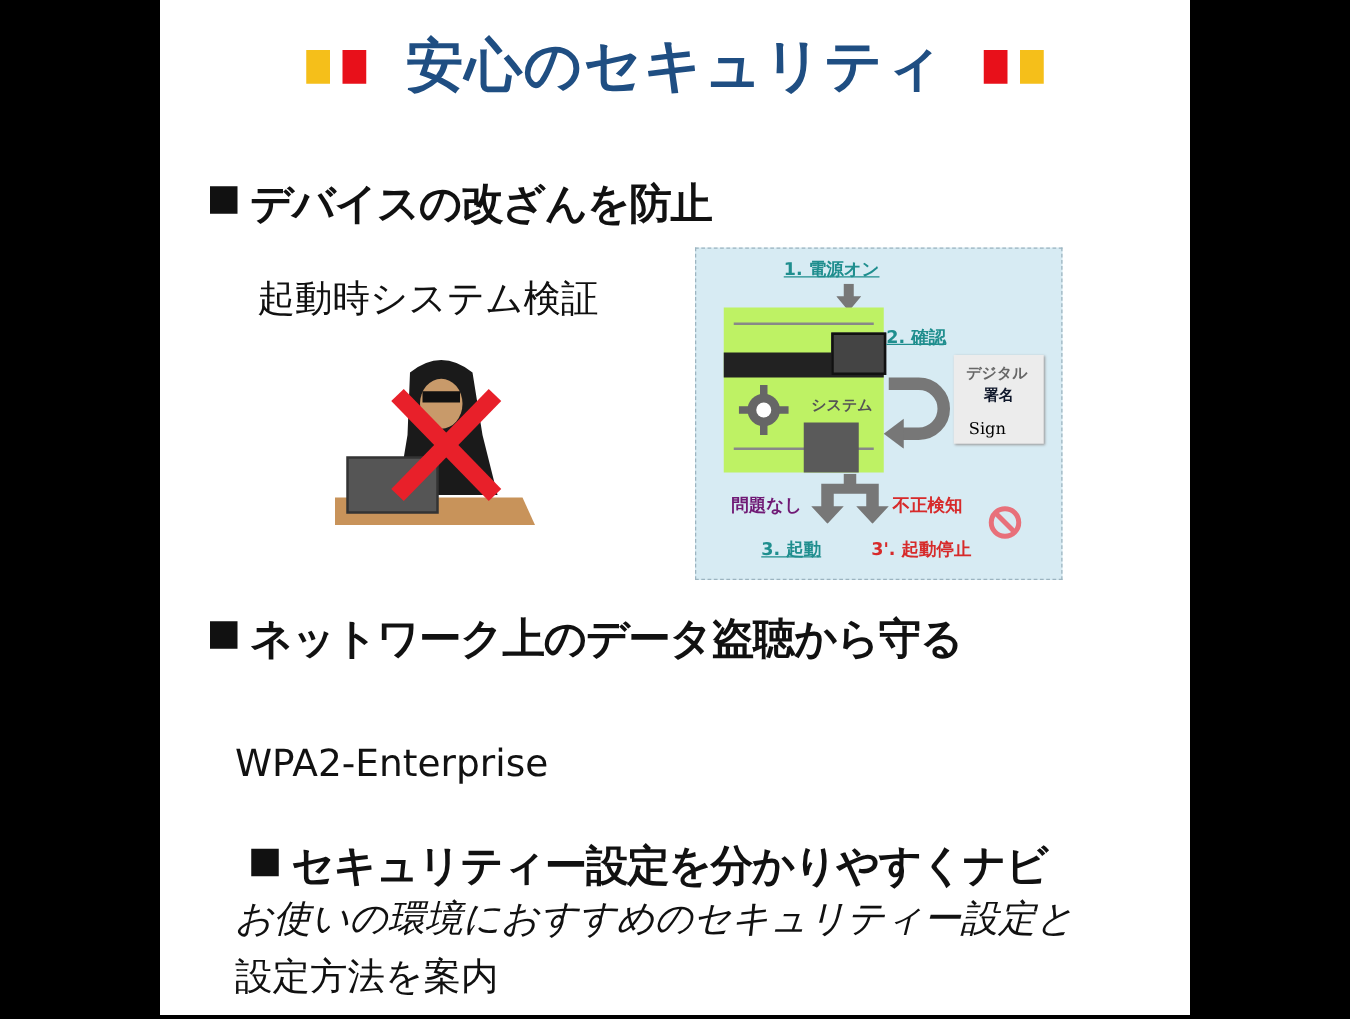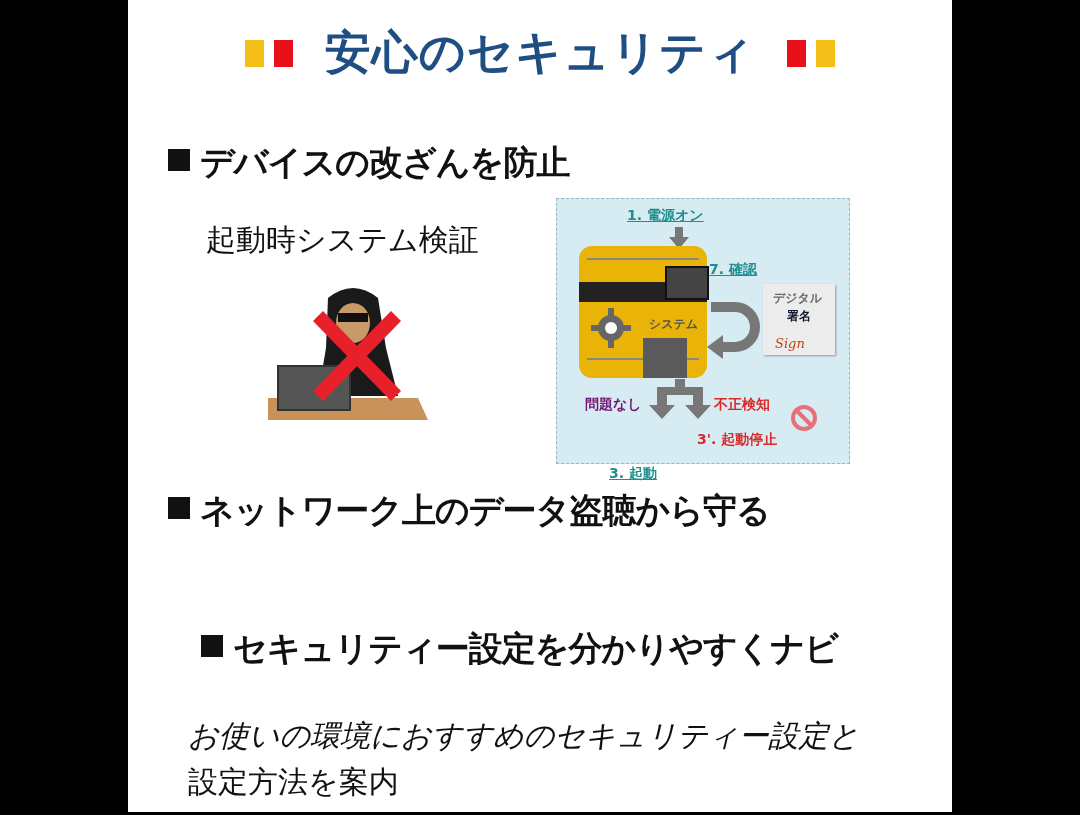--- a/index.html
+++ b/index.html
@@ -11,21 +11,21 @@
   .title{font-size:46px;font-weight:bold;color:#1f4e82;margin:0 22px;letter-spacing:1px;}
   .h{position:absolute;left:40px;font-size:34px;font-weight:bold;color:#111;white-space:nowrap;letter-spacing:-1px;}
   .h .bullet{display:inline-block;width:22px;height:22px;background:#111;margin-right:10px;vertical-align:3px;}
   .sub{position:absolute;left:60px;font-size:30px;color:#111;white-space:nowrap;line-height:44px;}
   
   .hacker{position:absolute;left:140px;top:278px;width:170px;height:145px;}
   
   .diagram{position:absolute;left:428px;top:198px;width:294px;height:266px;background:#d7ebf3;border:1px dashed #9cb4c0;box-sizing:border-box;}
   .d-lbl{position:absolute;font-size:14px;font-weight:bold;white-space:nowrap;}
   .teal{color:#1f8e8e;text-decoration:underline;} .blue{color:#701a75;} .red{color:#d72a2a;}
-  .printer{position:absolute;left:22px;top:47px;width:128px;height:132px;background:#eab308;border-radius:13px;}
+  .printer{position:absolute;left:22px;top:47px;width:128px;height:132px;background:#bef264;border-radius:0;}
   .p-bar{position:absolute;left:0;top:36px;width:128px;height:20px;background:#222;}
   .p-screen{position:absolute;left:86px;top:20px;width:40px;height:30px;background:#444;border:2px solid #111;}
   .p-line{position:absolute;left:8px;width:112px;height:2px;background:#888;}
   .p-chip{position:absolute;left:64px;top:92px;width:44px;height:40px;background:#5a5a5a;}
   .sig{position:absolute;left:206px;top:85px;width:72px;height:71px;background:#ececec;box-shadow:1px 1px 2px #999;}
 </style>
 </head>
 <body>
 
 <div class="panel">
@@ -71,45 +71,46 @@
             <rect x="17" y="0" width="6" height="8"></rect>
             <rect x="17" y="32" width="6" height="8"></rect>
             <rect x="0" y="17" width="8" height="6"></rect>
             <rect x="32" y="17" width="8" height="6"></rect>
           </g>
       </svg>
       <span class="d-lbl" style="left:70px;top:70px;color:#555;font-size:12px;">システム</span>
       <div class="p-line" style="top:112px;"></div>
       <div class="p-chip"></div>
     </div>
-    <span class="d-lbl teal" style="left:152px;top:62px;">7. 確認</span>
+    <span class="d-lbl teal" style="left:152px;top:62px;">2. 確認</span>
     <svg style="position:absolute;left:150px;top:100px" width="56" height="60">
       <path d="M4 8 H28 A20 20 0 0 1 28 48 H14" stroke="#777" stroke-width="10" fill="none"></path>
       <path d="M16 36 L0 48 L16 60 Z" fill="#777"></path>
     </svg>
     <div class="sig">
       <span class="d-lbl" style="left:10px;top:6px;color:#666;font-size:12px;">デジタル</span>
       <span class="d-lbl" style="left:24px;top:24px;color:#0f172a;font-size:12px;">署名</span>
-      <span class="d-lbl" style="left:12px;top:52px;color:#c2410c;font-size:13px;font-style:italic;font-weight:normal;font-family:'DejaVu Serif',serif;">Sign</span>
+      <span class="d-lbl" style="left:12px;top:52px;color:#000000;font-size:13px;font-weight:normal;font-family:'DejaVu Serif',serif;">Sign</span>
     </div>
     <svg style="position:absolute;left:88px;top:180px" width="70" height="40">
       <path d="M30 0 H40 V8 H58 V26 H66 L53 40 L40 26 H48 V16 H22 V26 H30 L17 40 L4 26 H12 V8 H30 Z" fill="#777"></path>
     </svg>
     <span class="d-lbl blue" style="left:28px;top:197px;">問題なし</span>
     <span class="d-lbl red" style="left:157px;top:197px;">不正検知</span>
     <svg style="position:absolute;left:232px;top:204px" width="30" height="30">
       <circle cx="15" cy="15" r="11" stroke="#e8707a" stroke-width="4" fill="none"></circle>
         <line x1="7" y1="7" x2="23" y2="23" stroke="#e8707a" stroke-width="4"></line>
     </svg>
-    <span class="d-lbl teal" style="left:52px;top:232px;margin-top:34px;">3. 起動</span>
+    <span class="d-lbl teal" style="left:52px;top:232px;">3. 起動</span>
     <span class="d-lbl red" style="left:140px;top:232px;">3'. 起動停止</span>
   </div>
 
   <div class="h" style="top:488px;">
     <span class="bullet"></span><span>ネットワーク上のデータ盗聴から守る</span>
   </div>
+  <div class="sub" style="top:590px;">WPA2-Enterprise</div>
 
-  <div class="h" style="top:626px;padding-left:33px;">
+  <div class="h" style="top:670px;padding-left:33px;">
     <span class="bullet"></span><span>セキュリティー設定を分かりやすくナビ</span>
   </div>
   <div class="sub" style="top:714px;font-style:italic;">お使いの環境におすすめのセキュリティー設定と</div>
   <div class="sub" style="top:760px;">設定方法を案内</div>
 </div>
 
 </body></html>

